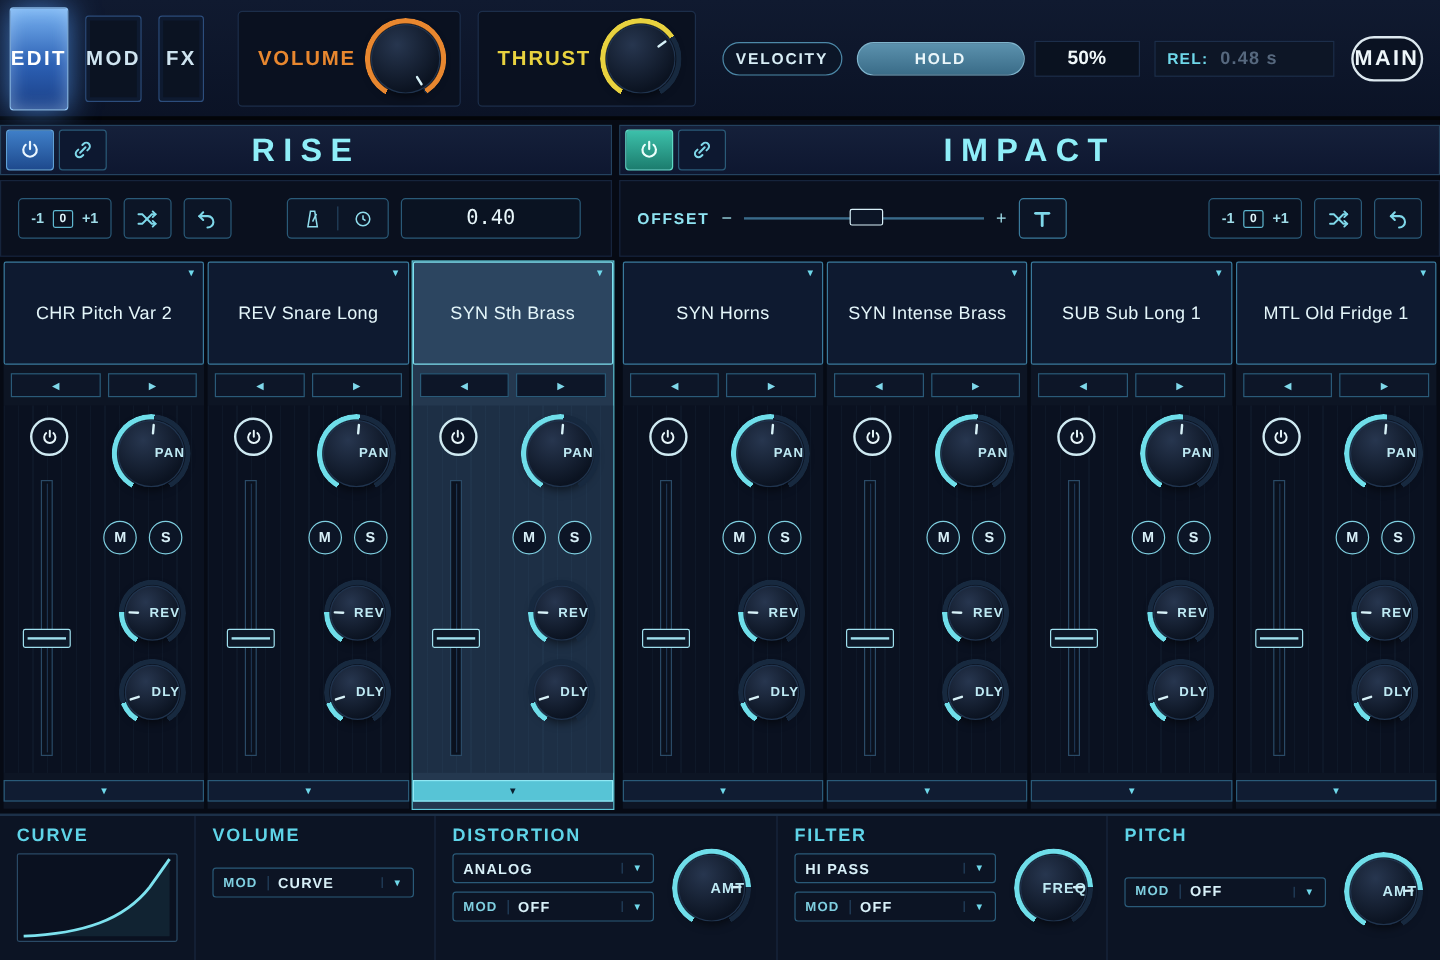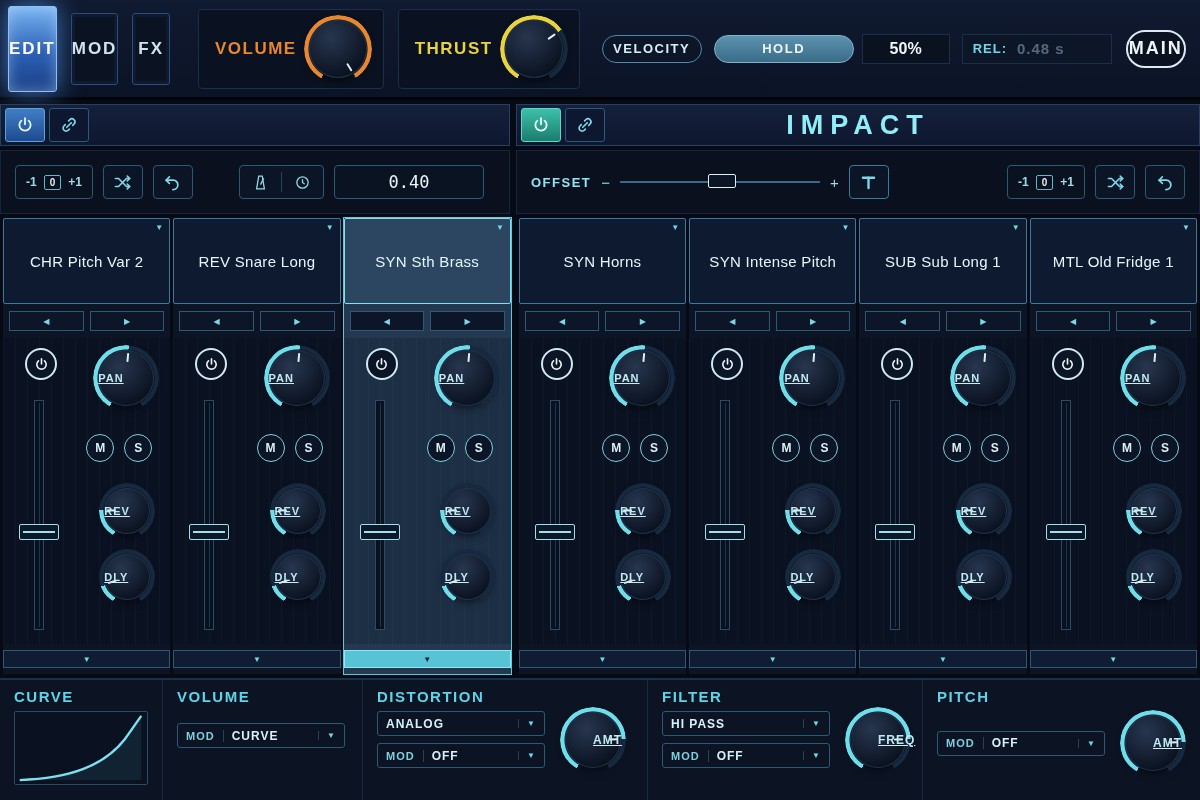--- a/index.html
+++ b/index.html
@@ -11,21 +11,21 @@
   .topbar { position:absolute; left:0; top:0; width:1200px; height:100px; background:linear-gradient(180deg,#101a30,#0b1326); border-bottom:3px solid #030509; display:flex; align-items:center; padding:0 14px 0 8px; gap:14px; }
   .tab { display:flex; align-items:center; justify-content:center; font-weight:bold; letter-spacing:2px; font-size:17px; color:#cfe4f0; cursor:pointer; }
   .tab-edit { width:100px; height:86px; background:linear-gradient(180deg,#79b4f2,#2c60b4 55%,#1a3f86); border:1px solid #8cc0f4; border-radius:3px; color:#fff; box-shadow:0 0 26px rgba(80,150,240,.75), inset 0 0 14px rgba(190,225,255,.45); }
   .tab-plain { width:94px; height:72px; background:#0b1322; border:1px solid #2c4d7c; border-radius:3px; box-shadow:inset 0 0 0 3px #0e1a30; }
   .knobbox { display:flex; align-items:center; gap:12px; background:#0a1120; border:1px solid #1c2e4a; border-radius:4px; height:80px; padding:0 16px; }
   .kb-label { font-size:17px; font-weight:bold; letter-spacing:1.5px; }
   .kb-label.orange { color:#e8872f; }
   .kb-label.yellow { color:#e8d23f; }
 
   
-  .knob { position:relative; border-radius:50%; background:radial-gradient(circle at 38% 30%, #27364f, #0b1321 72%); box-shadow:inset 0 0 0 1px #20344e, 0 2px 8px rgba(0,0,0,.6); display:flex; align-items:center; justify-content:flex-start;text-decoration:underline; }
+  .knob { position:relative; border-radius:50%; background:radial-gradient(circle at 38% 30%, #27364f, #0b1321 72%); box-shadow:inset 0 0 0 1px #20344e, 0 2px 8px rgba(0,0,0,.6); display:flex; align-items:center; justify-content:flex-end; }
   .knob .arc { position:absolute; inset:-5px; border-radius:50%;
     background:conic-gradient(from 210deg, var(--ac,#6fdeea) 0 var(--val,200deg), #17293f var(--val,200deg) 300deg, transparent 300deg 360deg);
     -webkit-mask:radial-gradient(farthest-side, transparent calc(100% - 5px), #000 calc(100% - 4px));
     mask:radial-gradient(farthest-side, transparent calc(100% - 5px), #000 calc(100% - 4px)); }
   .knob .ptr { position:absolute; inset:0; transform:rotate(var(--pa,0deg)); }
   .knob .ptr::before { content:""; position:absolute; left:calc(50% - 1px); top:3px; width:2px; height:9px; background:#d8f2f8; border-radius:1px; }
   .knob .klabel { position:relative; z-index:2; font-size:11px; letter-spacing:1px; color:#bfeaf4; font-weight:bold; }
   .knob.k60 { width:58px; height:58px; }
   .knob.k56 { width:56px; height:56px; }
   .knob.k48 { width:46px; height:46px; }
@@ -172,20 +172,21 @@
             <path d="M7.2 6.2a7.5 7.5 0 1 0 9.6 0"></path>
           </svg>
       </button>
       <button class="sq-btn">
         <svg viewBox="0 0 24 24" fill="none" stroke="currentColor" stroke-width="2.2" stroke-linecap="round">
             <path d="M9 15l6-6"></path>
             <path d="M11.5 6.5l1.5-1.5a4 4 0 0 1 5.7 5.7L17 12.4"></path>
             <path d="M12.5 17.5L11 19a4 4 0 0 1-5.7-5.7L7 11.6"></path>
           </svg>
       </button>
+      <div class="sec-title">RISE</div>
     </div>
     <div class="sec impact">
       <button class="sq-btn pwr-impact">
         <svg viewBox="0 0 24 24" fill="none" stroke="currentColor" stroke-width="2.4" stroke-linecap="round">
             <path d="M12 3v8"></path>
             <path d="M7.2 6.2a7.5 7.5 0 1 0 9.6 0"></path>
           </svg>
       </button>
       <button class="sq-btn">
         <svg viewBox="0 0 24 24" fill="none" stroke="currentColor" stroke-width="2.2" stroke-linecap="round">
@@ -449,21 +450,21 @@
           </div>
         </div>
         <div class="strip-bottom">
           <span>▼</span>
         </div>
       </div>
 
       <div class="strip">
         <div class="name-box">
           <span class="corner">▼</span>
-          <span class="nm">SYN Intense Pitch</span>
+          <span class="nm">SYN Intense Brass</span>
         </div>
         <div class="arrows">
           <div class="ab">◀</div>
           <div class="ab">▶</div>
         </div>
         <div class="mixer">
           <button class="pwr-btn">
             <svg viewBox="0 0 24 24" fill="none" stroke="currentColor" stroke-width="2.6" stroke-linecap="round">
               <path d="M12 3v8"></path>
               <path d="M7.2 6.2a7.5 7.5 0 1 0 9.6 0"></path>

